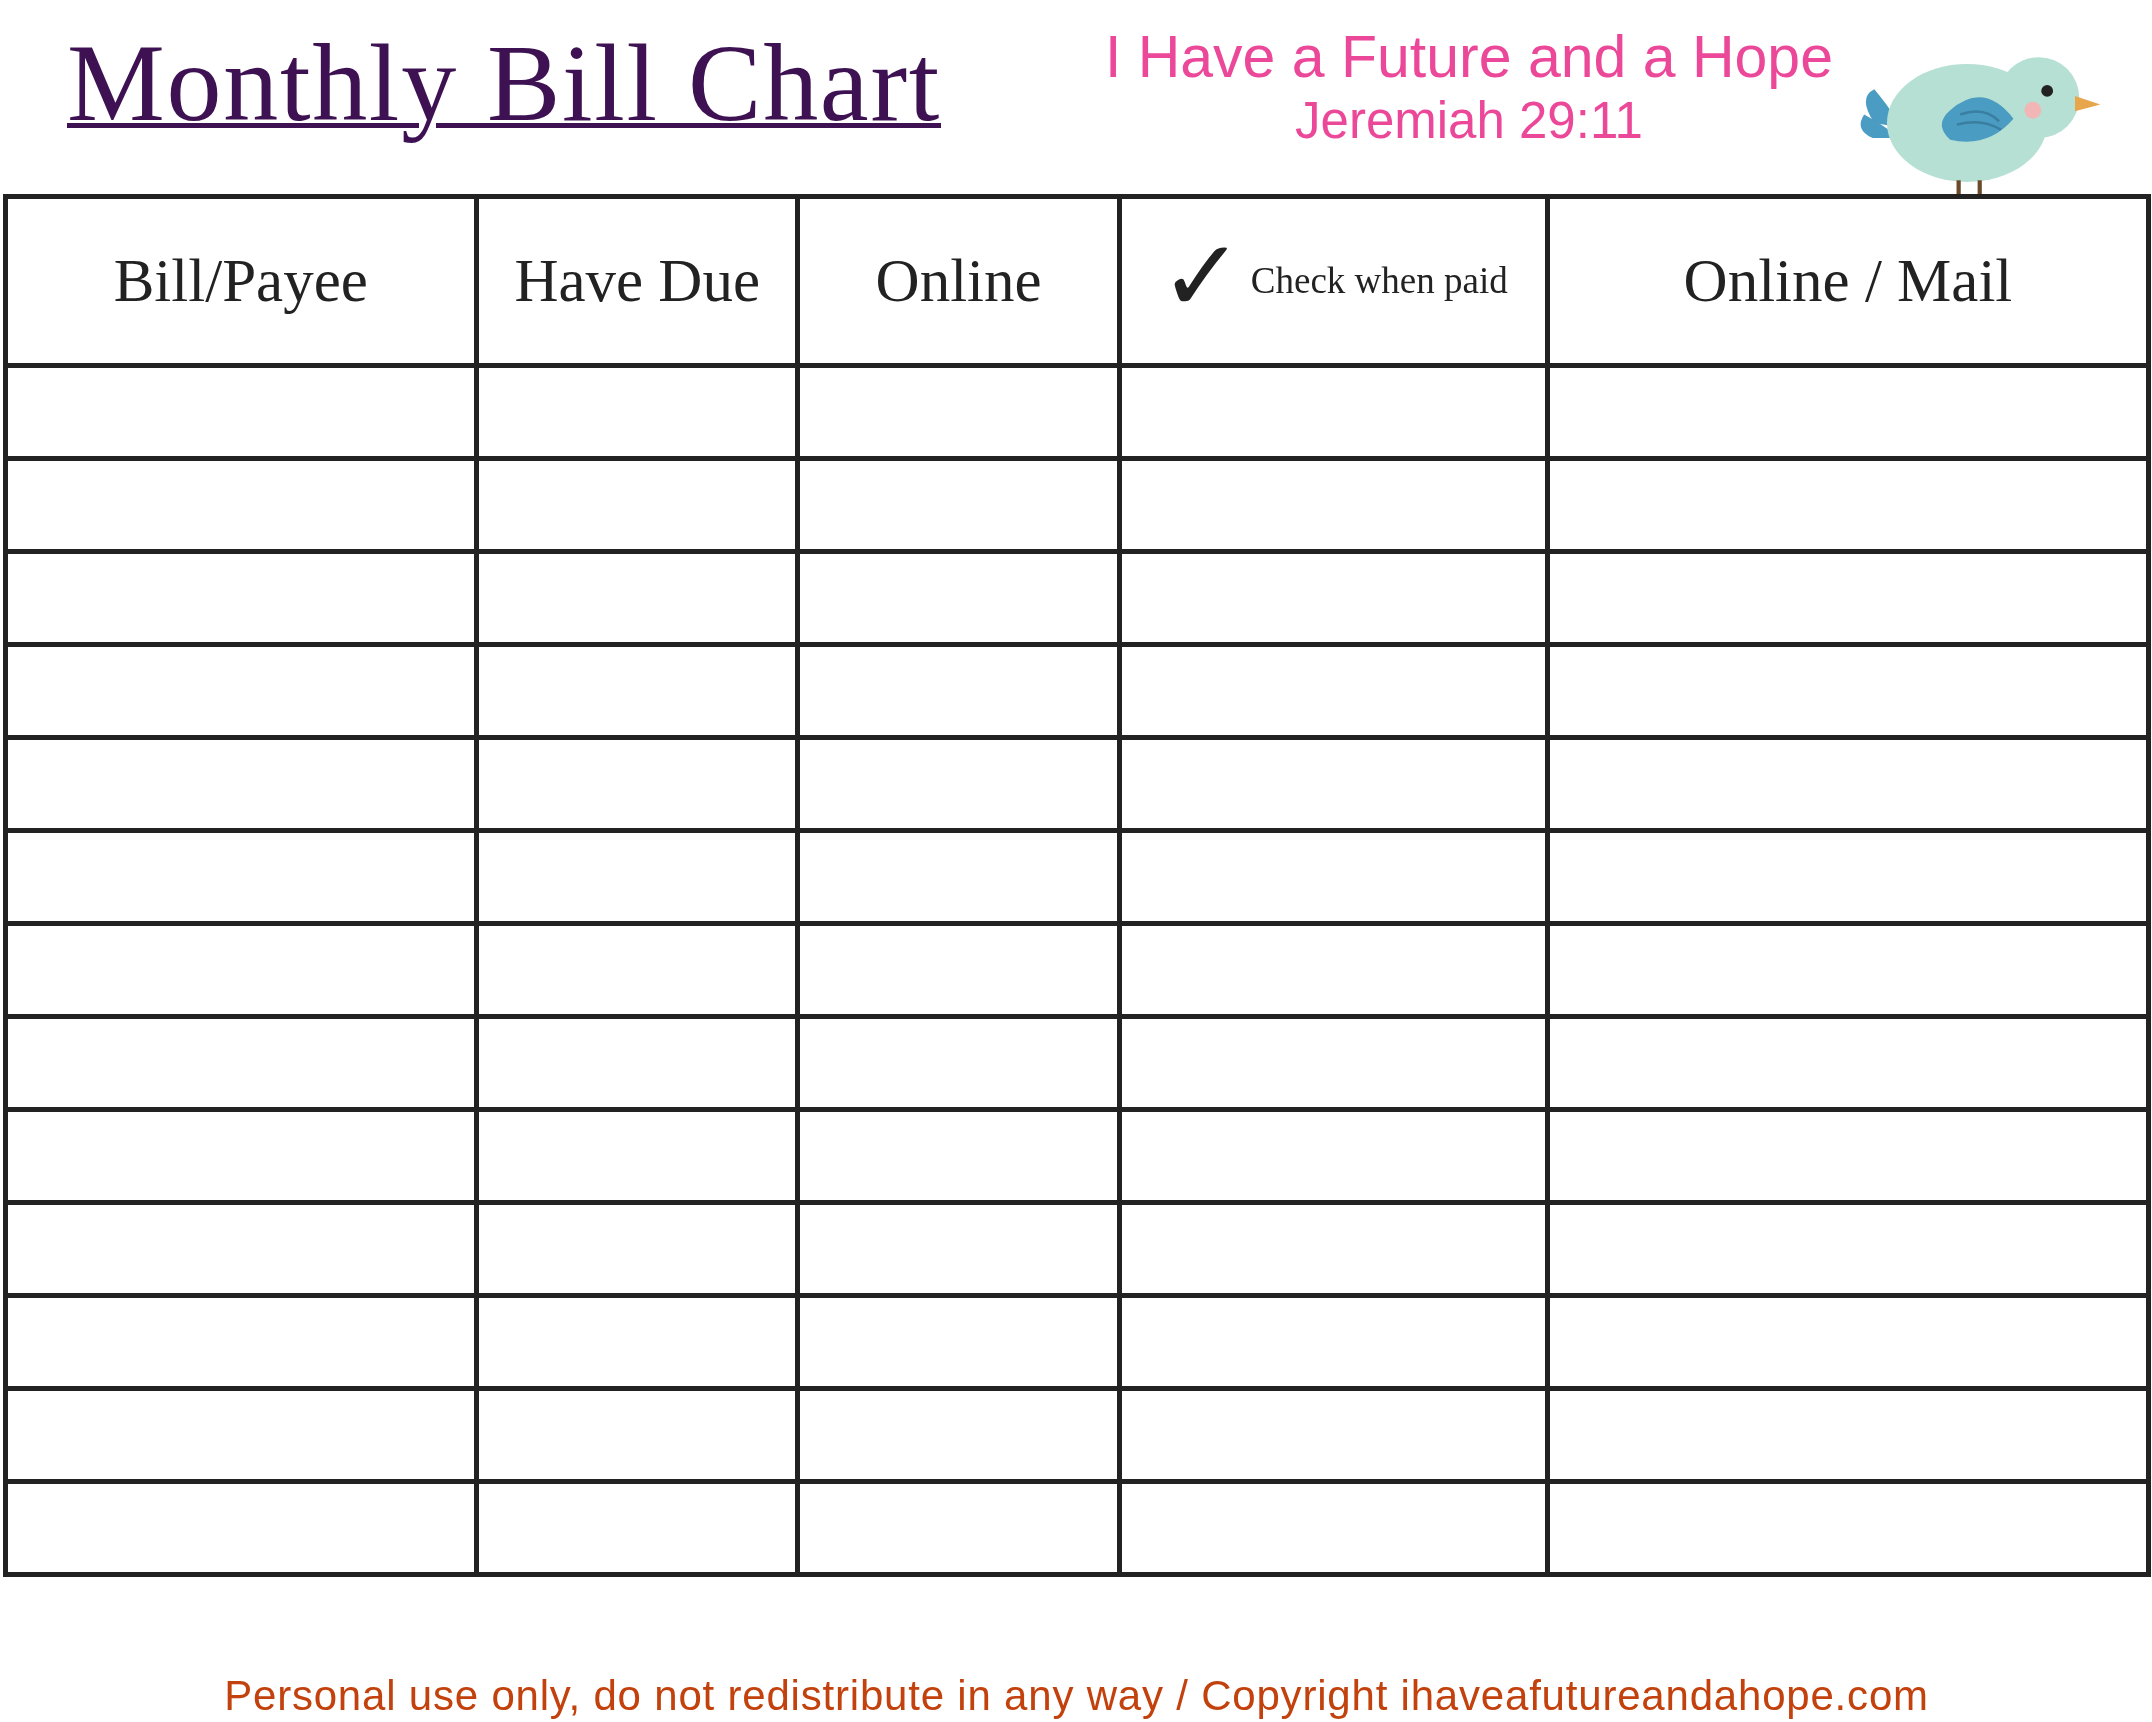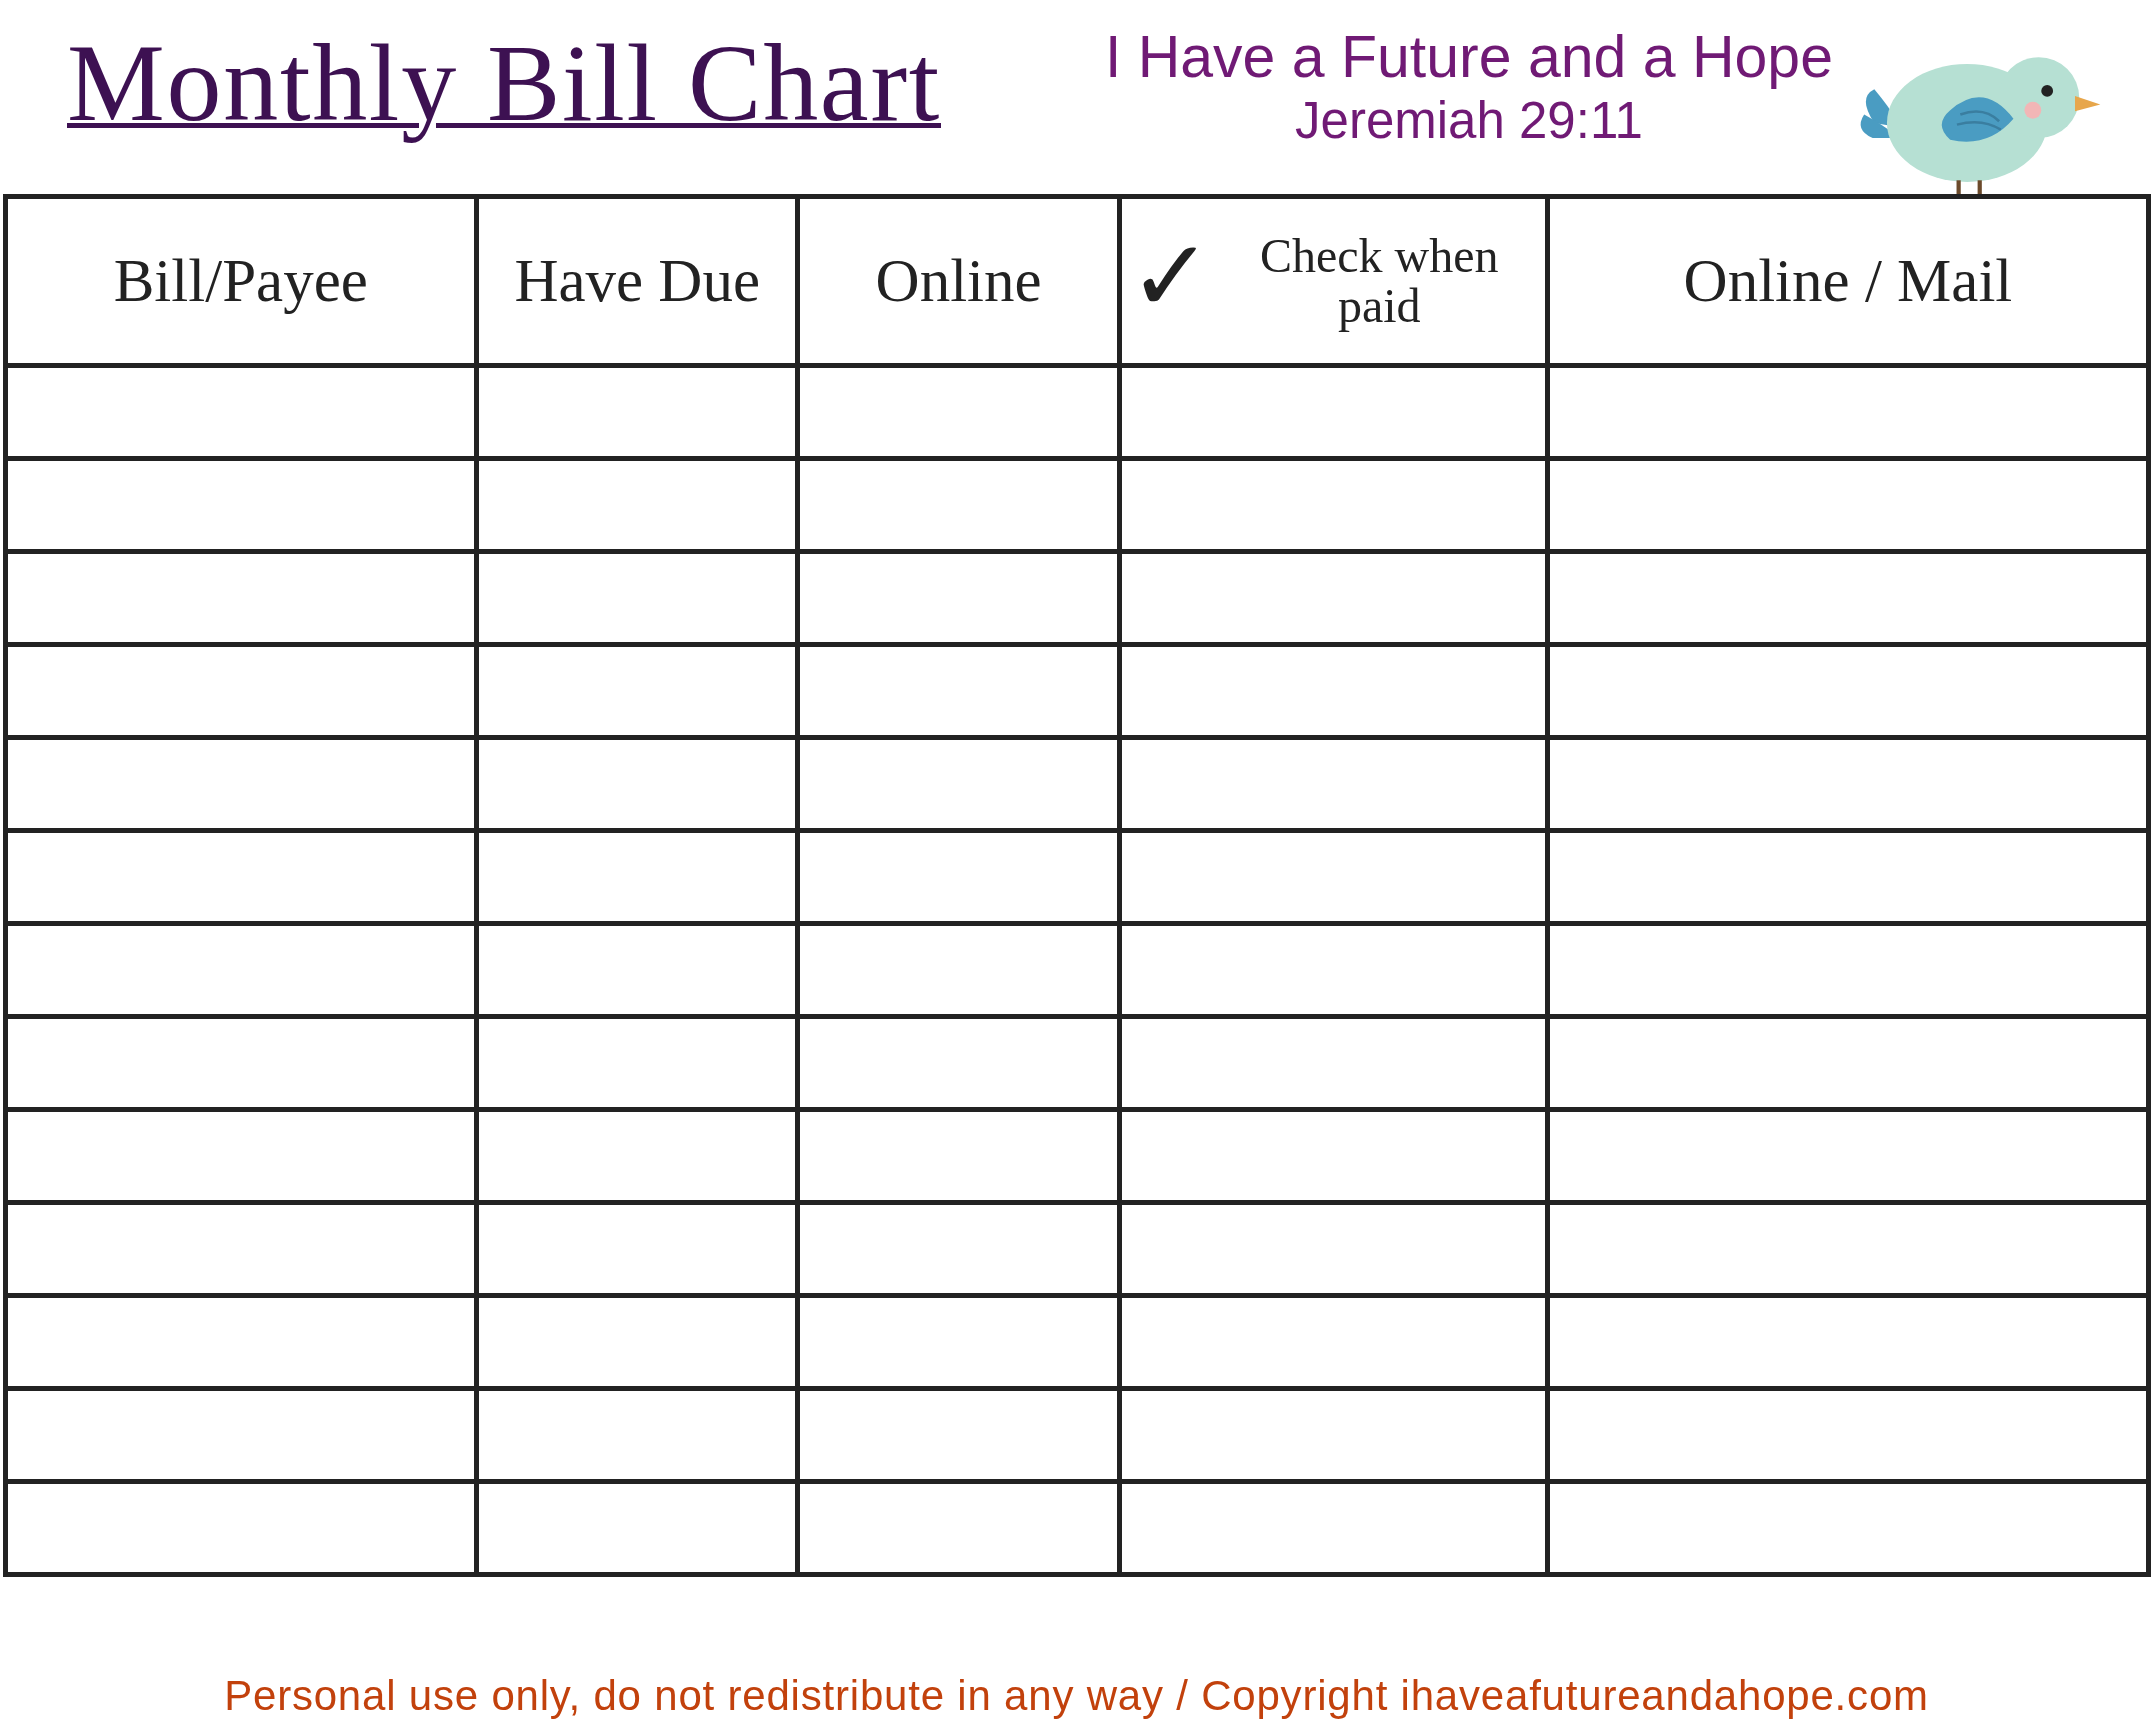--- a/index.html
+++ b/index.html
@@ -35,21 +35,21 @@
     line-height: 1.2;
     white-space: nowrap;
   }
   .quote-block {
     position: absolute;
     top: 25px;
     right: 320px;
     text-align: center;
     font-family: "Segoe UI Light", "Helvetica Neue", Arial, sans-serif;
     font-weight: 300;
-    color: #701a75;
+    color: #ec4899;
   }
   .quote-line1 { font-size: 59px; line-height: 1.1; }
   .quote-line2 { font-size: 51px; line-height: 1.1; margin-top: 3.4px; }
   .bird {
     position: absolute;
     top: 29.5px;
     right: 51px;
     width: 253px;
     height: 169px;
   }
@@ -92,21 +92,21 @@
   }
   .check-mark {
     font-size: 101px;
     line-height: 1;
     color: #222;
     font-family: "Segoe UI Symbol", sans-serif;
     transform: translateY(-5px);
   }
   .check-text {
     display: inline-block;
-    font-size: 48px;
+    font-size: 37px;
     line-height: 1.05;
     text-align: center;
   }
 
   .footer {
     position: absolute;
     bottom: 0;
     left: 0;
     width: 100%;
     text-align: center;

